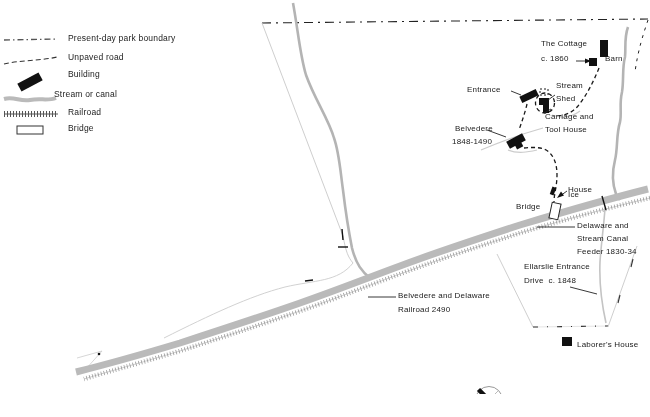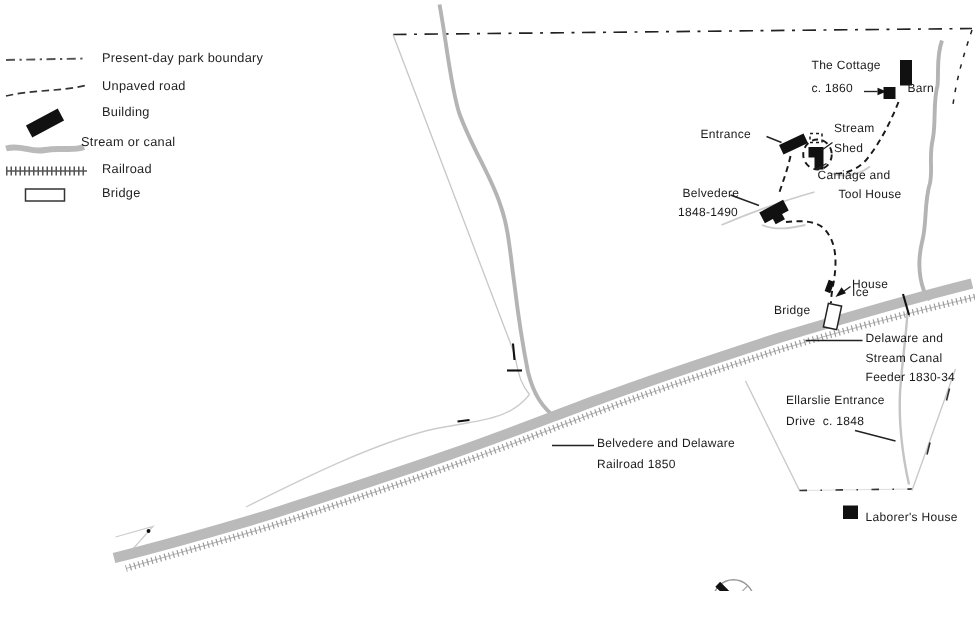--- a/index.html
+++ b/index.html
@@ -139,33 +139,33 @@
   <span class="lbl legend-lbl" style="left:68px;top:108px">Railroad</span>
   <span class="lbl legend-lbl" style="left:68px;top:124px">Bridge</span>
 
   <span class="lbl" style="left:541px;top:39px">The Cottage</span>
   <span class="lbl" style="left:541px;top:54px">c. 1860</span>
   <span class="lbl" style="left:605px;top:54px">Barn</span>
   <span class="lbl" style="left:467px;top:85px">Entrance</span>
   <span class="lbl" style="left:556px;top:81px">Stream</span>
   <span class="lbl" style="left:556px;top:94px">Shed</span>
   <span class="lbl" style="left:545px;top:112px">Carriage and</span>
-  <span class="lbl" style="left:559px;top:125px">Tool House</span>
+  <span class="lbl" style="left:545px;top:125px">Tool House</span>
   <span class="lbl" style="left:455px;top:124px">Belvedere</span>
   <span class="lbl" style="left:452px;top:137px">1848-1490</span>
   <span class="lbl" style="left:568px;top:190px">Ice</span>
   <span class="lbl" style="left:568px;top:185px">House</span>
   <span class="lbl" style="left:516px;top:202px">Bridge</span>
   <span class="lbl" style="left:577px;top:221px">Delaware and</span>
   <span class="lbl" style="left:577px;top:234px">Stream Canal</span>
   <span class="lbl" style="left:577px;top:247px">Feeder 1830-34</span>
   <span class="lbl" style="left:524px;top:262px">Ellarslie Entrance</span>
   <span class="lbl" style="left:524px;top:276px">Drive  c. 1848</span>
   <span class="lbl" style="left:398px;top:291px">Belvedere and Delaware</span>
-  <span class="lbl" style="left:398px;top:305px">Railroad 1850</span>
+  <span class="lbl" style="left:398px;top:305px">Railroad 2490</span>
   <span class="lbl" style="left:577px;top:340px">Laborer's House</span>
 
   <span class="tick" style="left:509px;top:404px">200</span>
   <span class="tick" style="left:541px;top:404px">0</span>
   <span class="tick" style="left:569px;top:404px">200</span>
   <span class="tick" style="left:631px;top:404px">400'</span>
 
 </div>
 
 </body></html>

